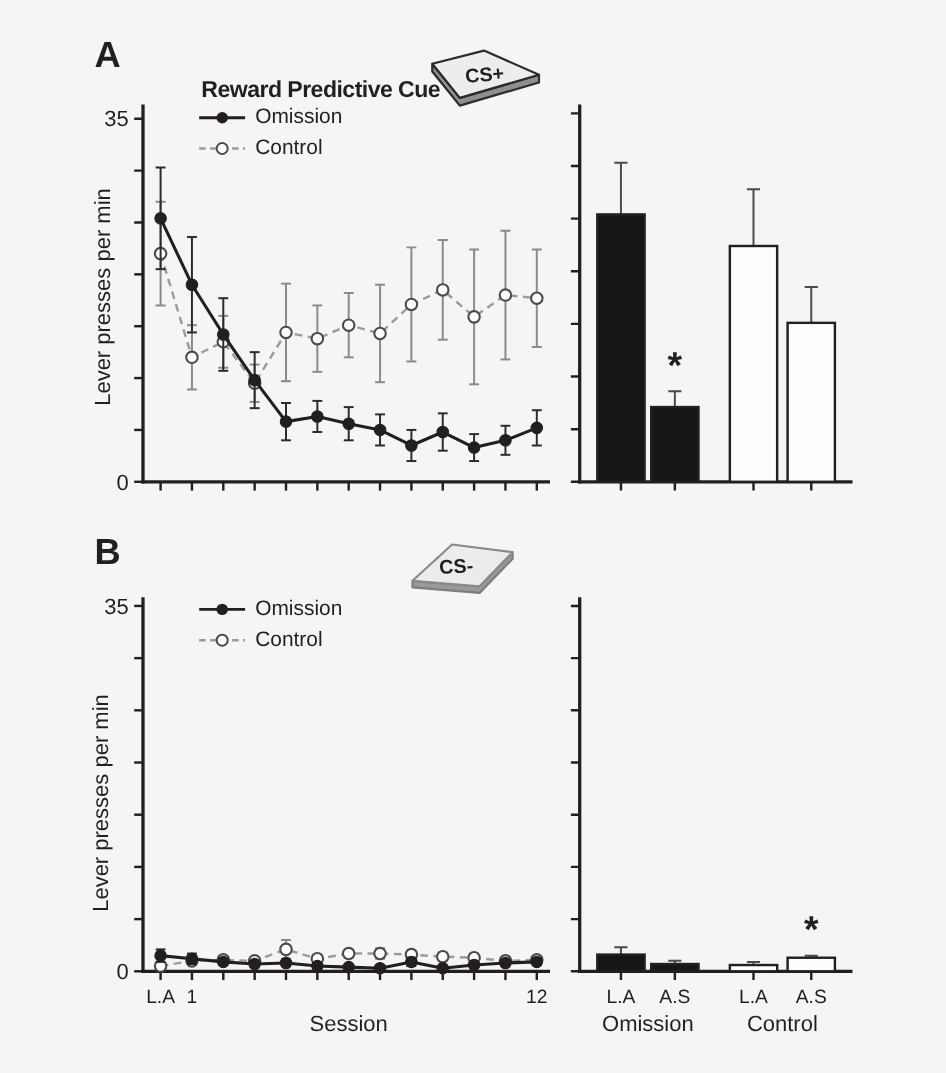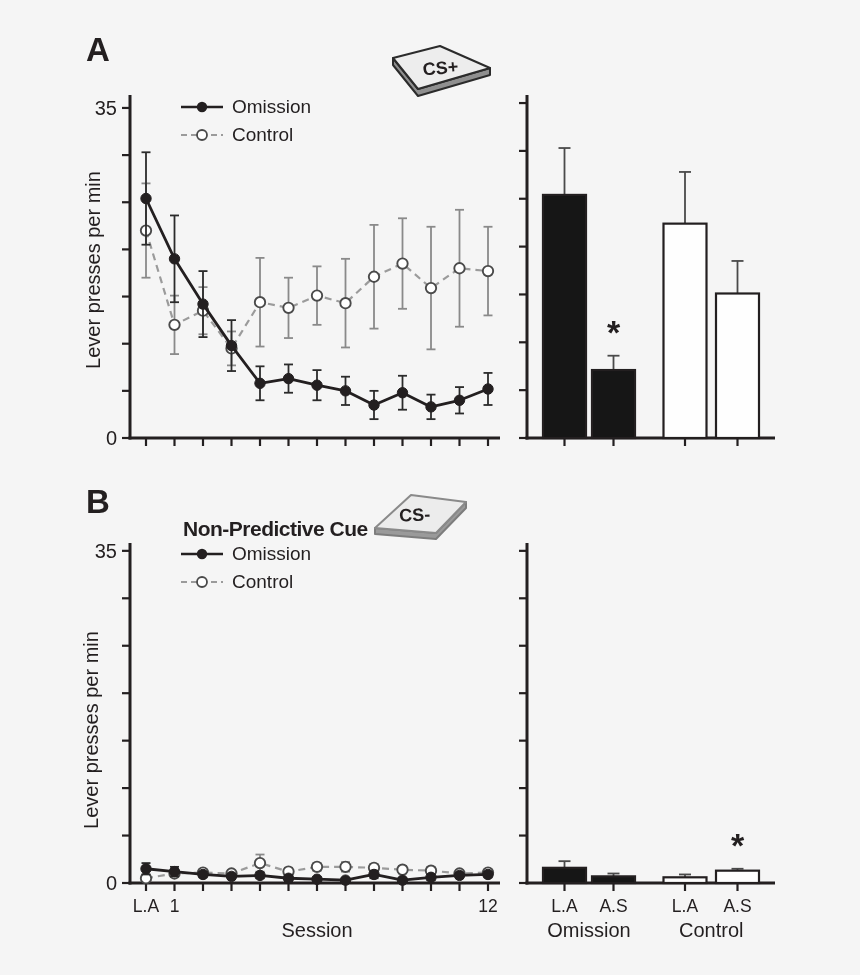--- a/index.html
+++ b/index.html
@@ -17,20 +17,21 @@
   .axis-label{font-size:20px;}
   .sig{font-size:34px;font-weight:700;}
   .badge-label{font-size:18px;font-weight:900;}
 </style>
 </head>
 <body>
 
 <div class="figure">
 
   <div class="abs panel-letter" style="left:86px;top:33px">A</div>
+  <div class="abs chart-title" style="left:183px;top:70px">Reward Predictive Cue</div>
 
   <div class="abs legend" style="left:181px;top:93px">
     <div class="legend-row">
       <svg width="42" height="14">
         <line x1="0" y1="7" x2="42" y2="7" stroke="#231f20" stroke-width="2.6"></line>
         <circle cx="21" cy="7" r="5.2" fill="#231f20"></circle>
       </svg>
       <span class="legend-label">Omission</span>
     </div>
     <div class="legend-row">
@@ -206,21 +207,20 @@
       <line x1="164" y1="86.95400000000001" x2="176" y2="86.95400000000001" stroke="#4a4a4a" stroke-width="1.8"></line>
       <rect x="148.5" y="138.632" width="43" height="214.368" fill="#fefefe" stroke="#231f20" stroke-width="2.2"></rect>
       <line x1="170" y1="353" x2="170" y2="361" stroke="#231f20" stroke-width="2.2"></line>
       <line x1="222.5" y1="175.95499999999998" x2="222.5" y2="208.493" stroke="#4a4a4a" stroke-width="1.8"></line>
       <line x1="216.5" y1="175.95499999999998" x2="228.5" y2="175.95499999999998" stroke="#4a4a4a" stroke-width="1.8"></line>
       <rect x="201" y="208.493" width="43" height="144.507" fill="#fefefe" stroke="#231f20" stroke-width="2.2"></rect>
       <line x1="222.5" y1="353" x2="222.5" y2="361" stroke="#231f20" stroke-width="2.2"></line>
     </svg>
 
   <div class="abs panel-letter" style="left:86px;top:485px">B</div>
-  <div class="abs chart-title" style="left:183px;top:517px">Non-Predictive Cue</div>
 
   <div class="abs legend" style="left:181px;top:540px">
     <div class="legend-row">
       <svg width="42" height="14">
         <line x1="0" y1="7" x2="42" y2="7" stroke="#231f20" stroke-width="2.6"></line>
         <circle cx="21" cy="7" r="5.2" fill="#231f20"></circle>
       </svg>
       <span class="legend-label">Omission</span>
     </div>
     <div class="legend-row">

